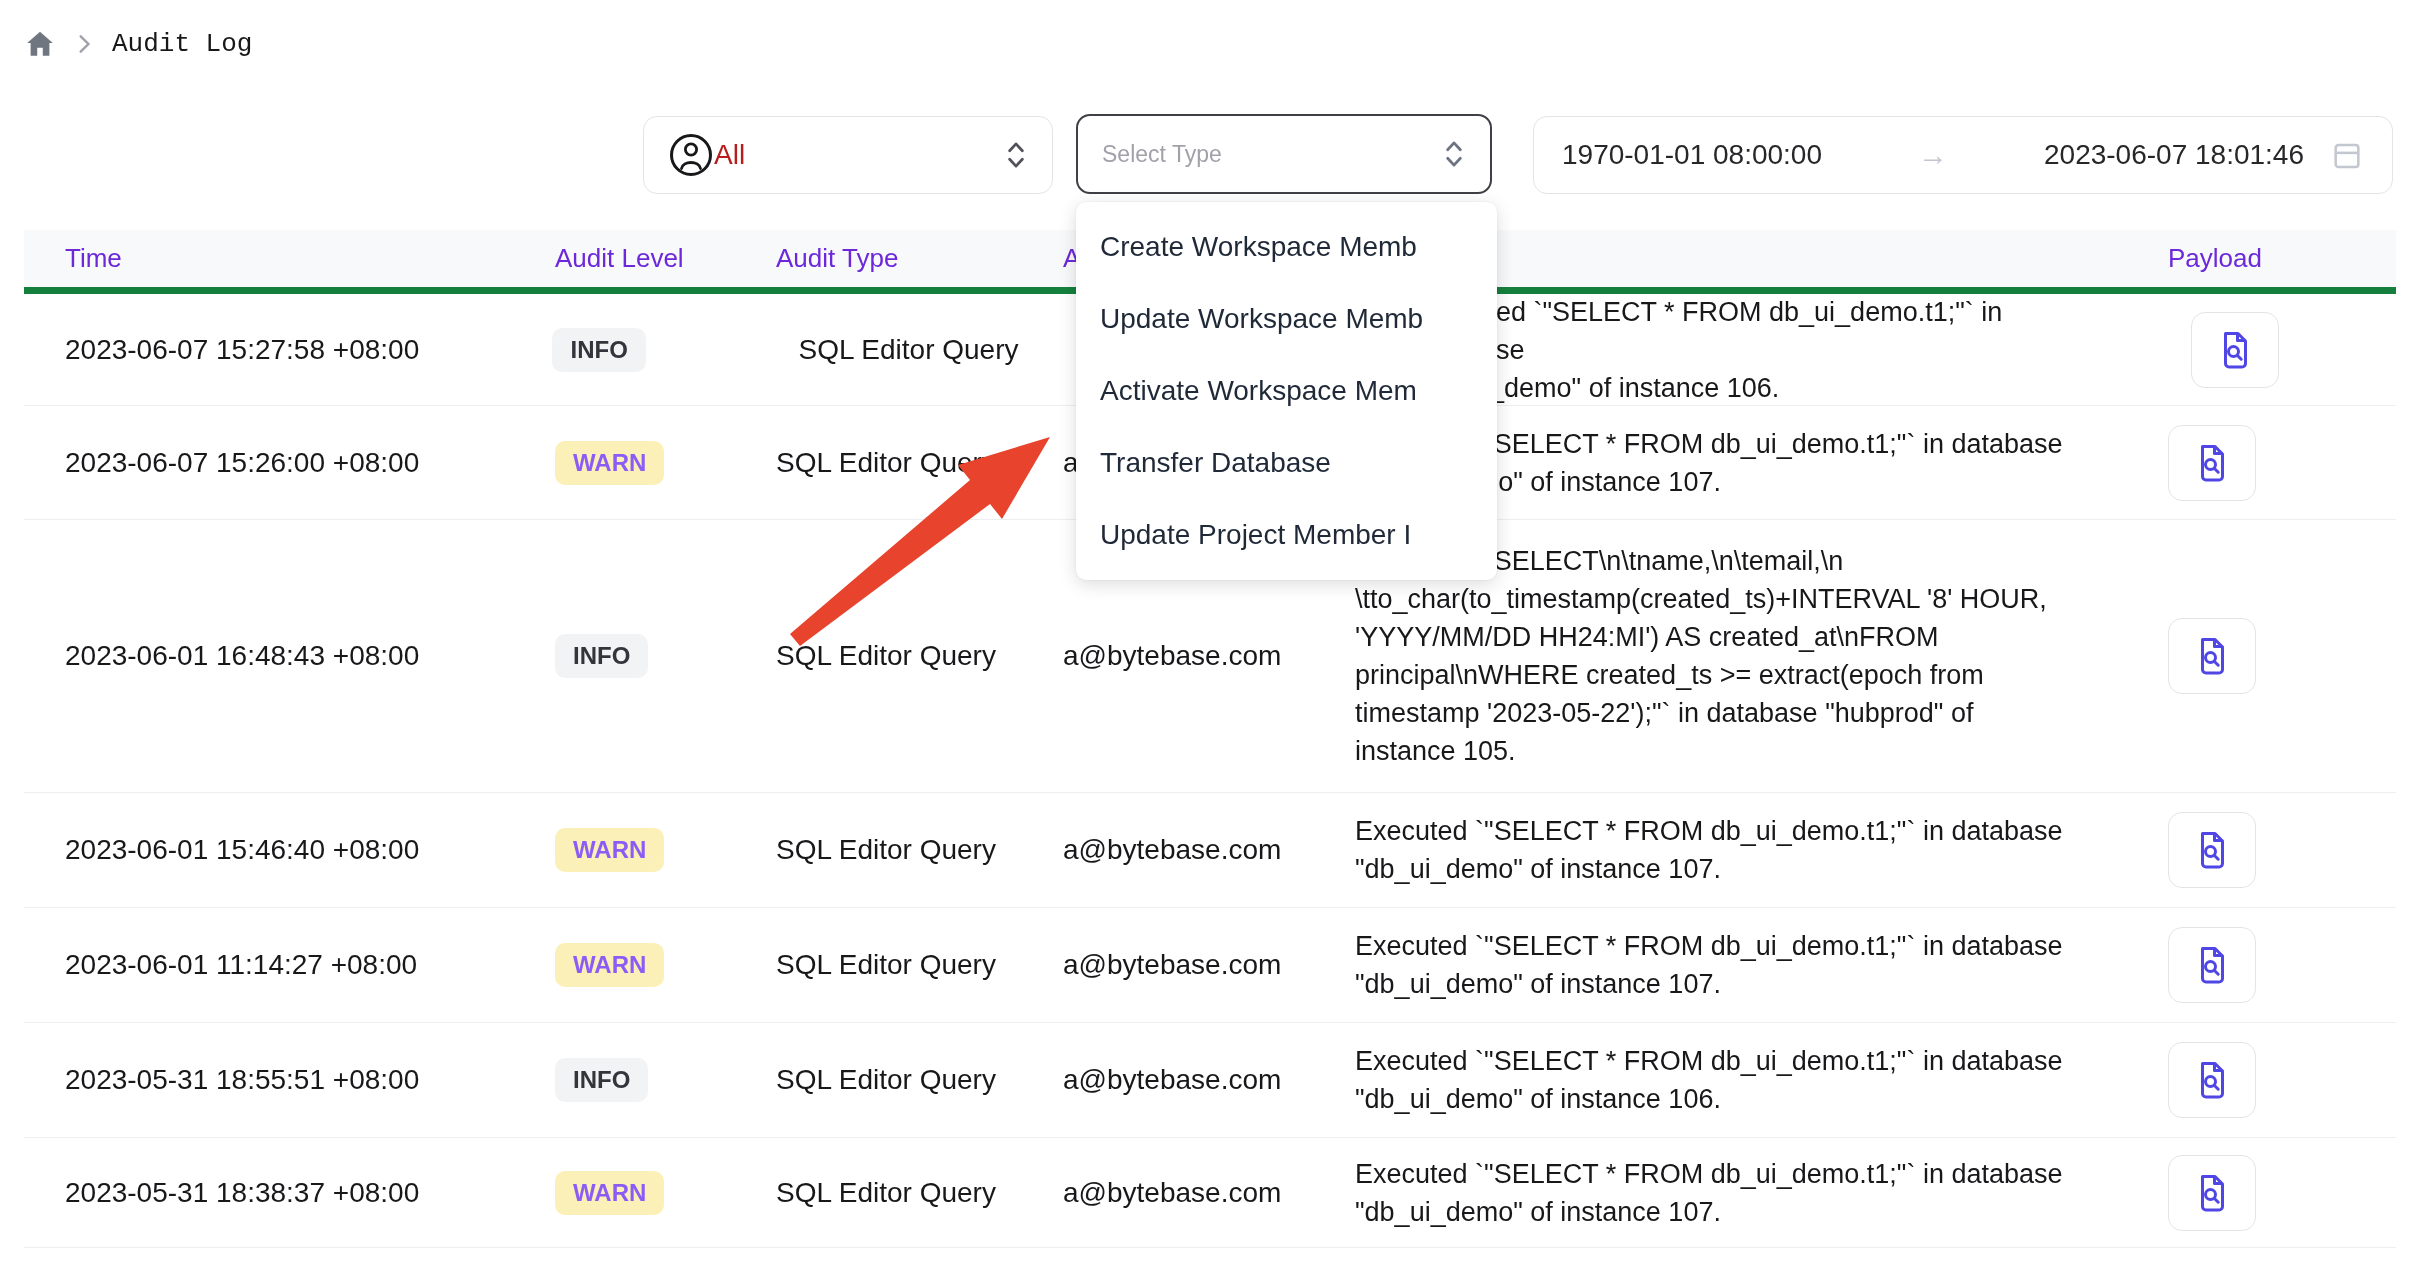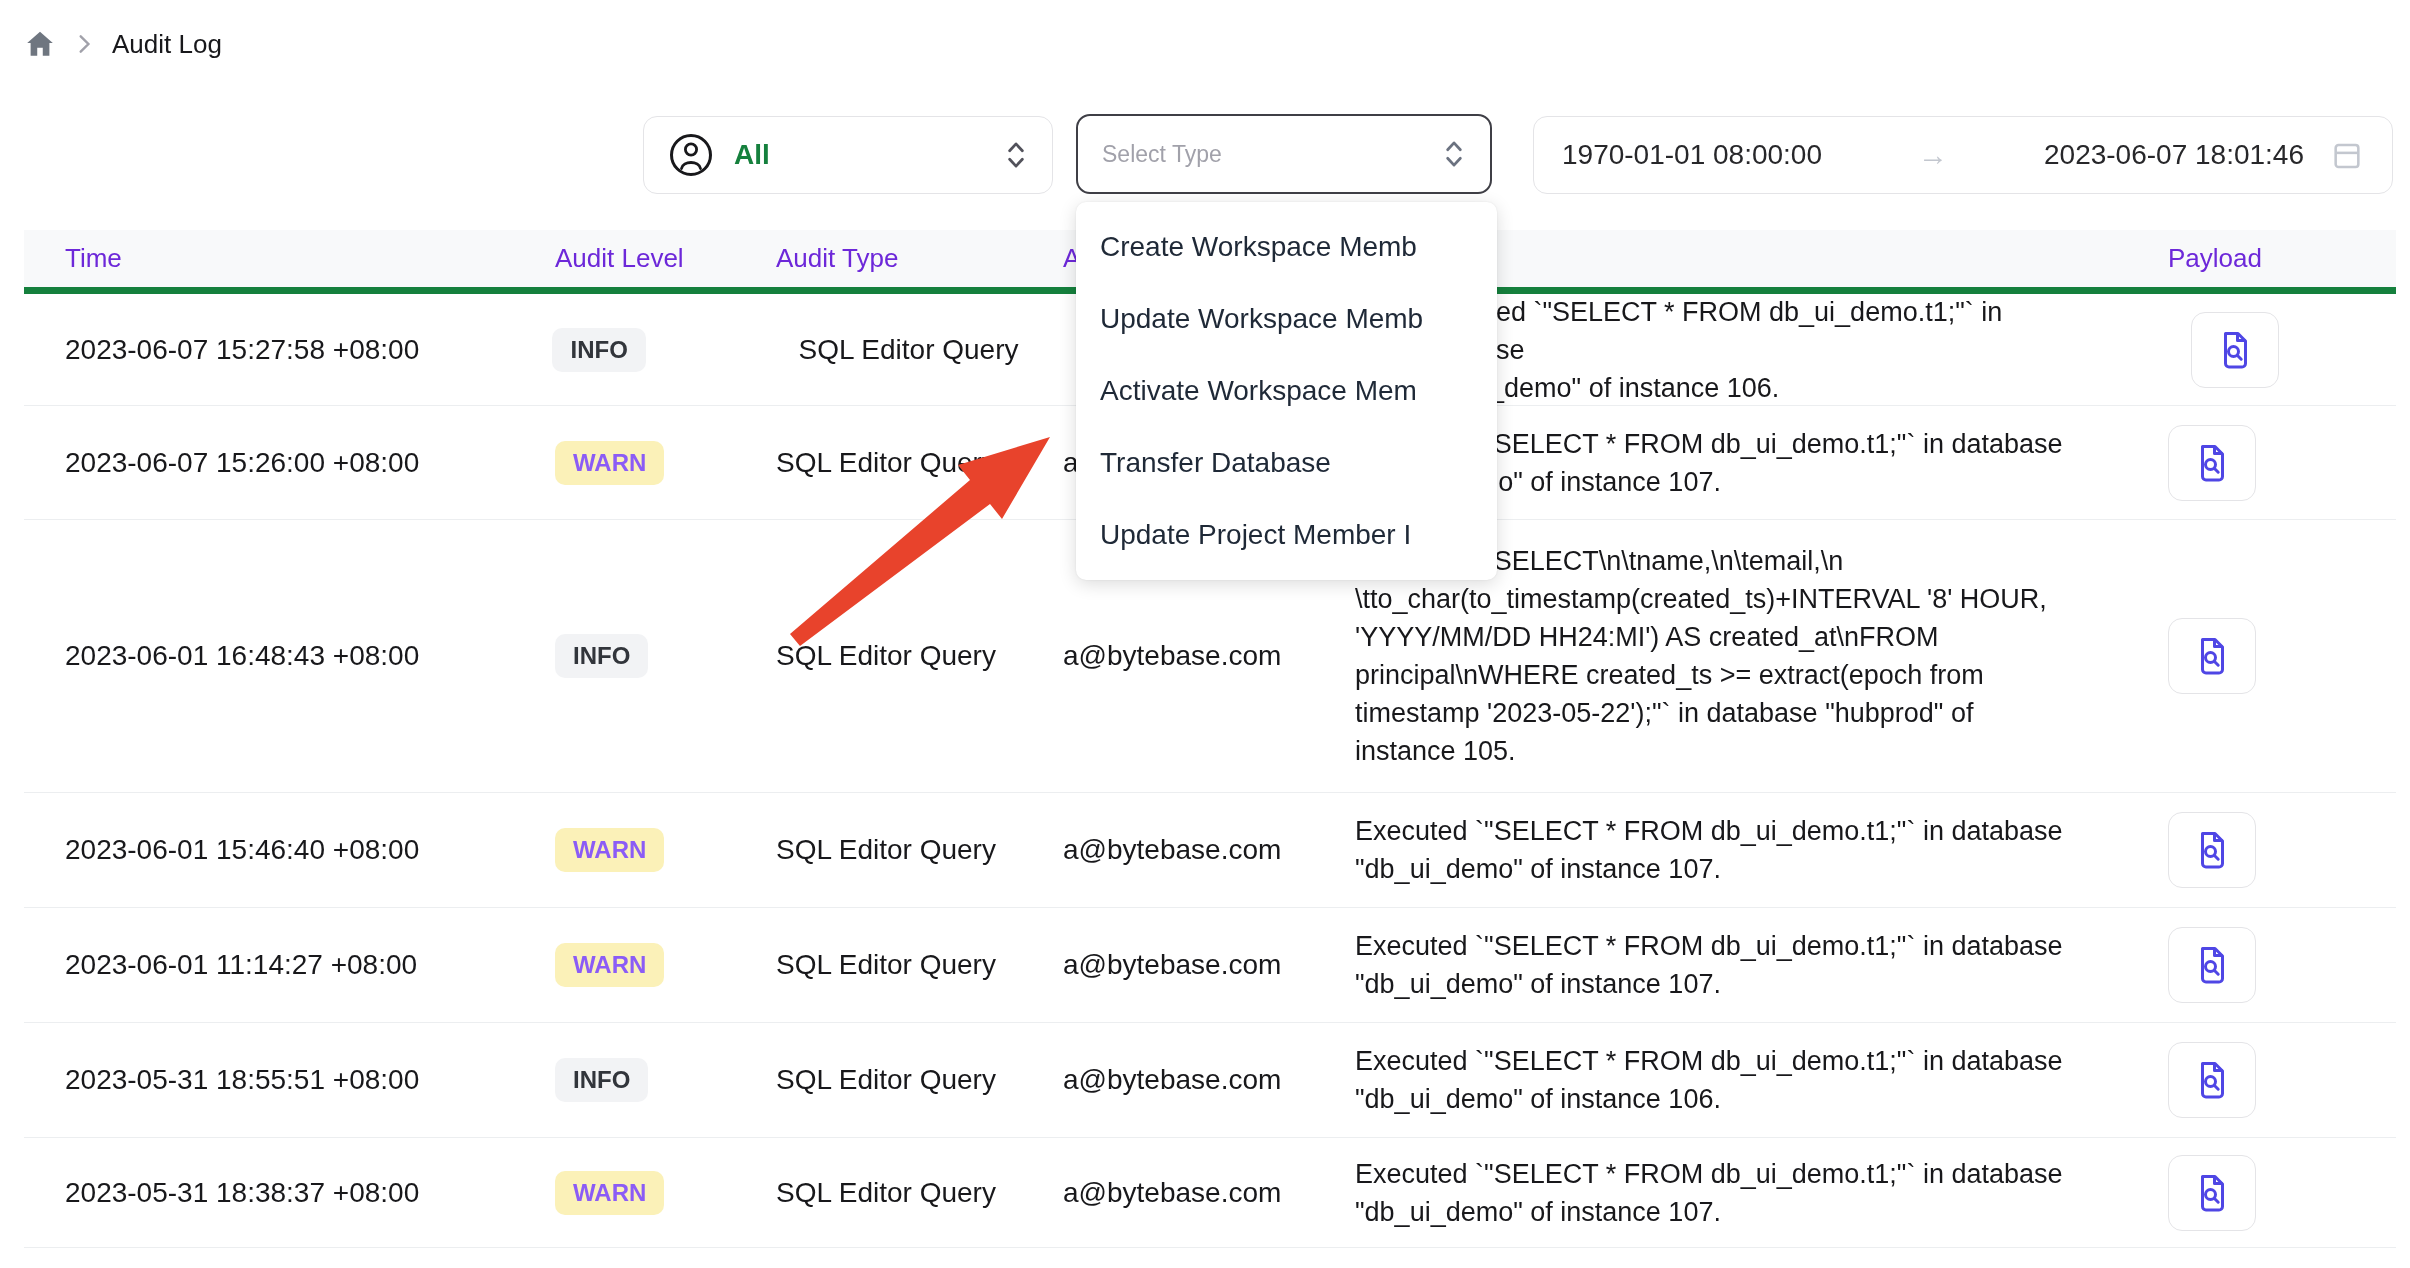--- a/index.html
+++ b/index.html
@@ -1,26 +1,26 @@
 <!DOCTYPE html>
 <html><head>
 <meta charset="utf-8">
 <style>
   * { margin:0; padding:0; box-sizing:border-box; }
   html,body { width:2410px; height:1268px; background:#ffffff; overflow:hidden;
               font-family:"Liberation Sans", sans-serif; color:#18181b; }
 
   
   #breadcrumb { position:absolute; left:24px; top:28px; display:flex; align-items:center; gap:20px; z-index:5; }
-  #breadcrumb .title { font-size:26px; font-weight:500; color:#18181b; }
+  #breadcrumb .title { font-size:26px; font-weight:500; color:#18181b;font-family:Liberation Mono, monospace; }
 
   
   .select-box { position:absolute; display:flex; align-items:center; background:#fff; border-radius:14px; padding:0 24px; }
   #actor-select { left:643px; top:116px; width:410px; height:78px; border:1.5px solid #e4e4e7; }
-  #actor-select .label { font-size:28px; margin-left:20px; color:#15803d;font-weight:bold; }
+  #actor-select .label { font-size:28px; color:#b91c1c; }
   #type-select { left:1076px; top:114px; width:416px; height:80px; border:2.5px solid #3f3f46; }
   #type-select .placeholder { font-size:23px; color:#a1a1aa; }
   .updown { margin-left:auto; }
 
   #date-range { position:absolute; left:1533px; top:116px; width:860px; height:78px;
                 border:1.5px solid #e4e4e7; border-radius:14px; display:flex; align-items:center;
                 padding:0 28px; font-size:28px; color:#27272a; }
   #date-range .arrow { flex:1; text-align:center; color:#c3c7cf; font-size:30px; }
   #date-range .cal { margin-left:26px; display:flex; }
 

